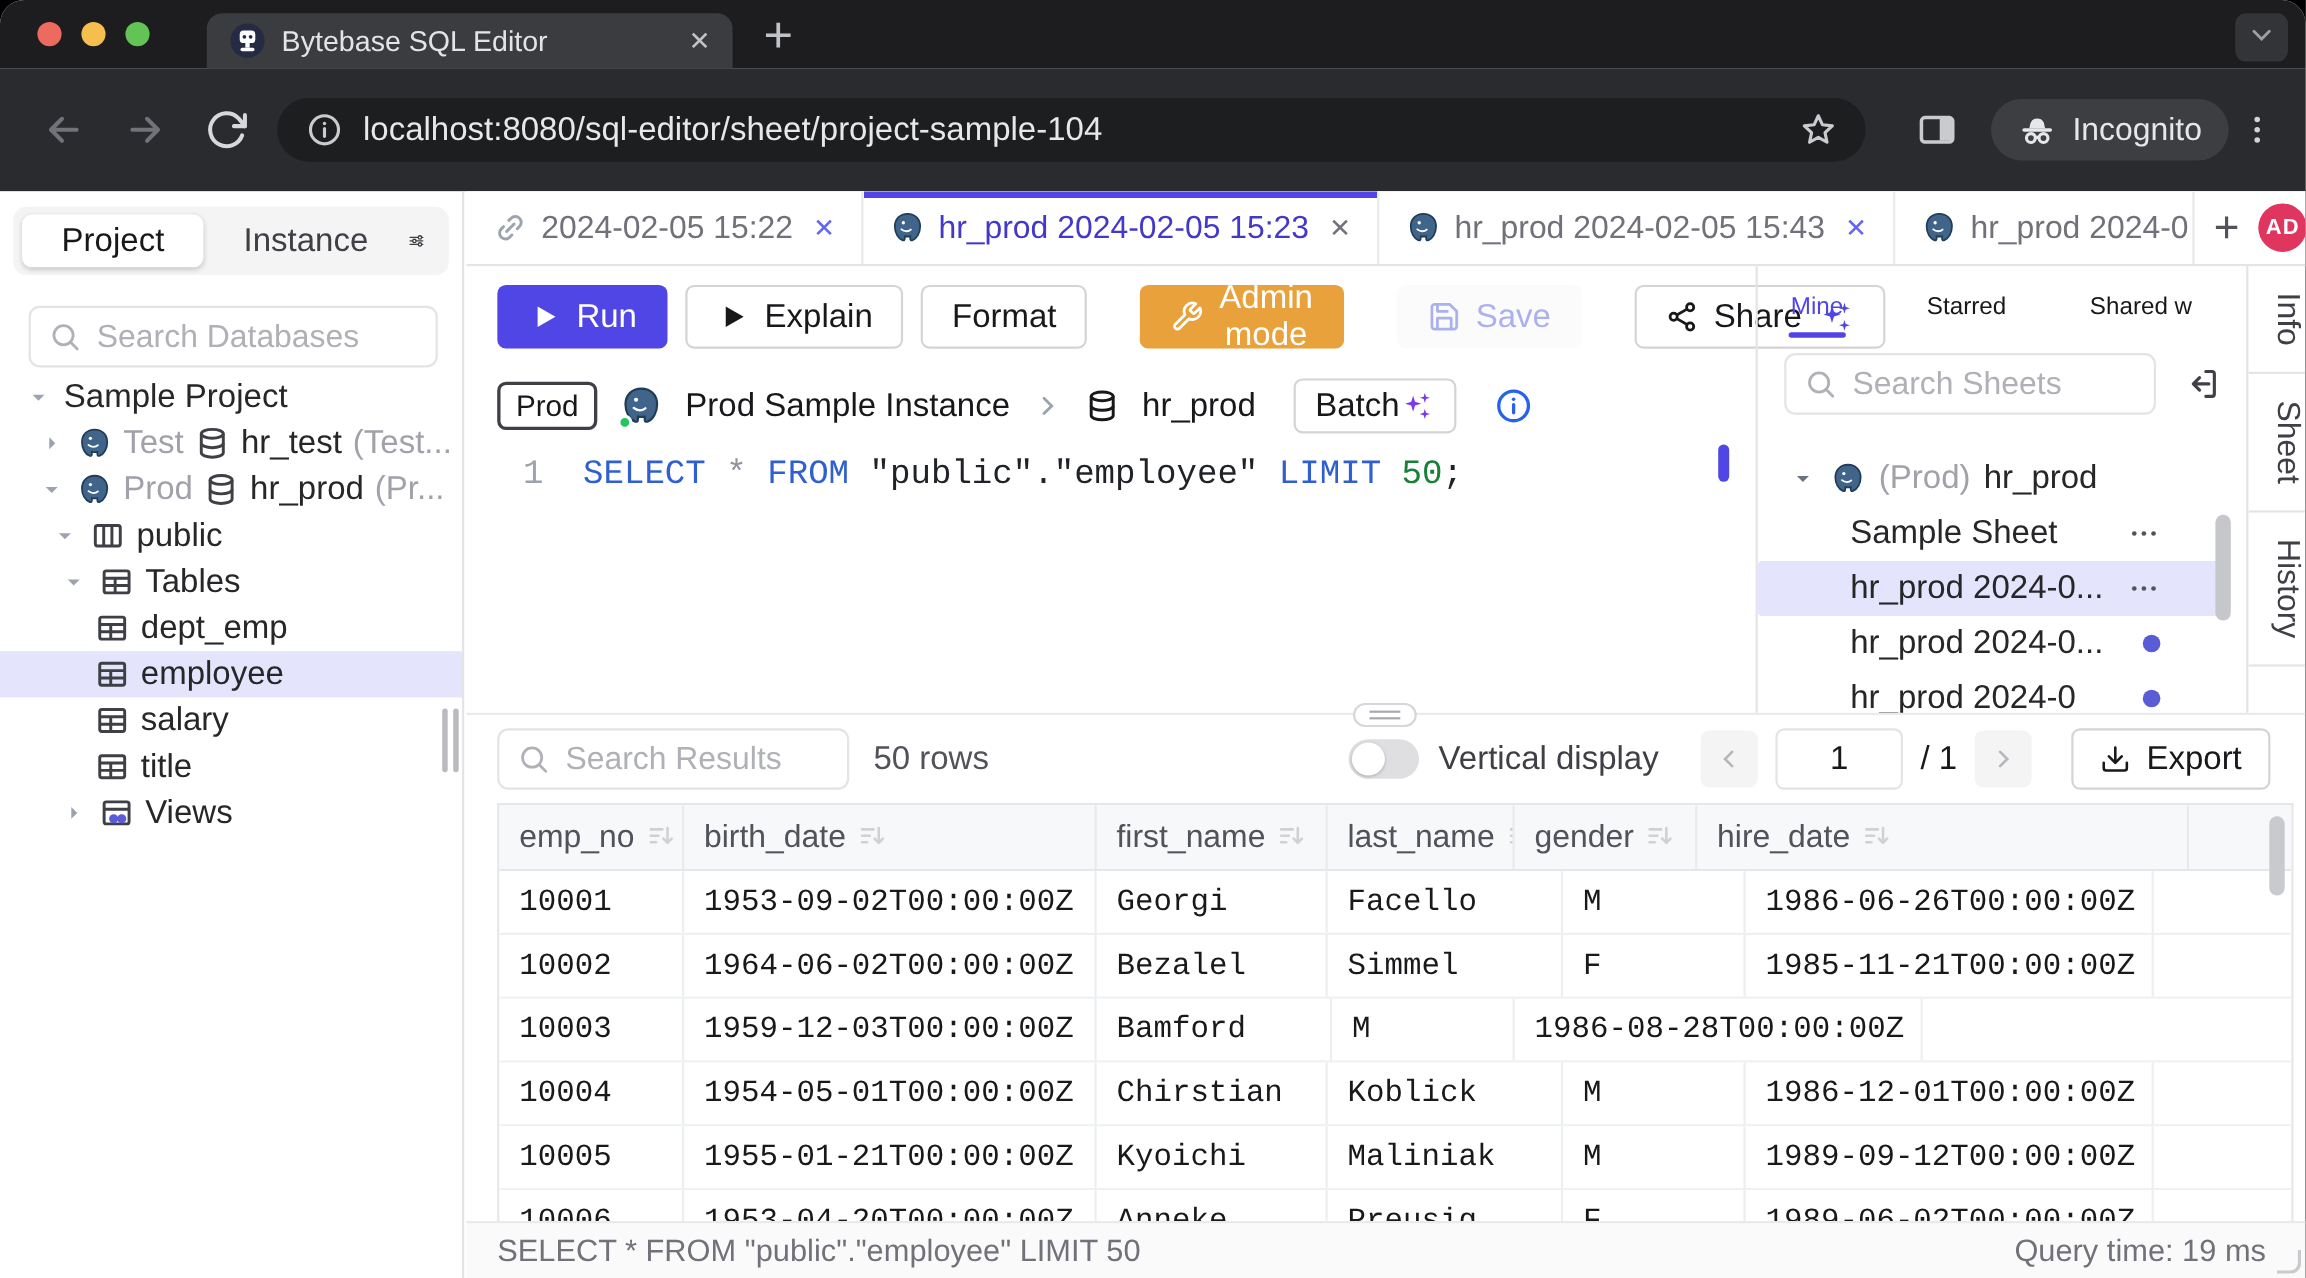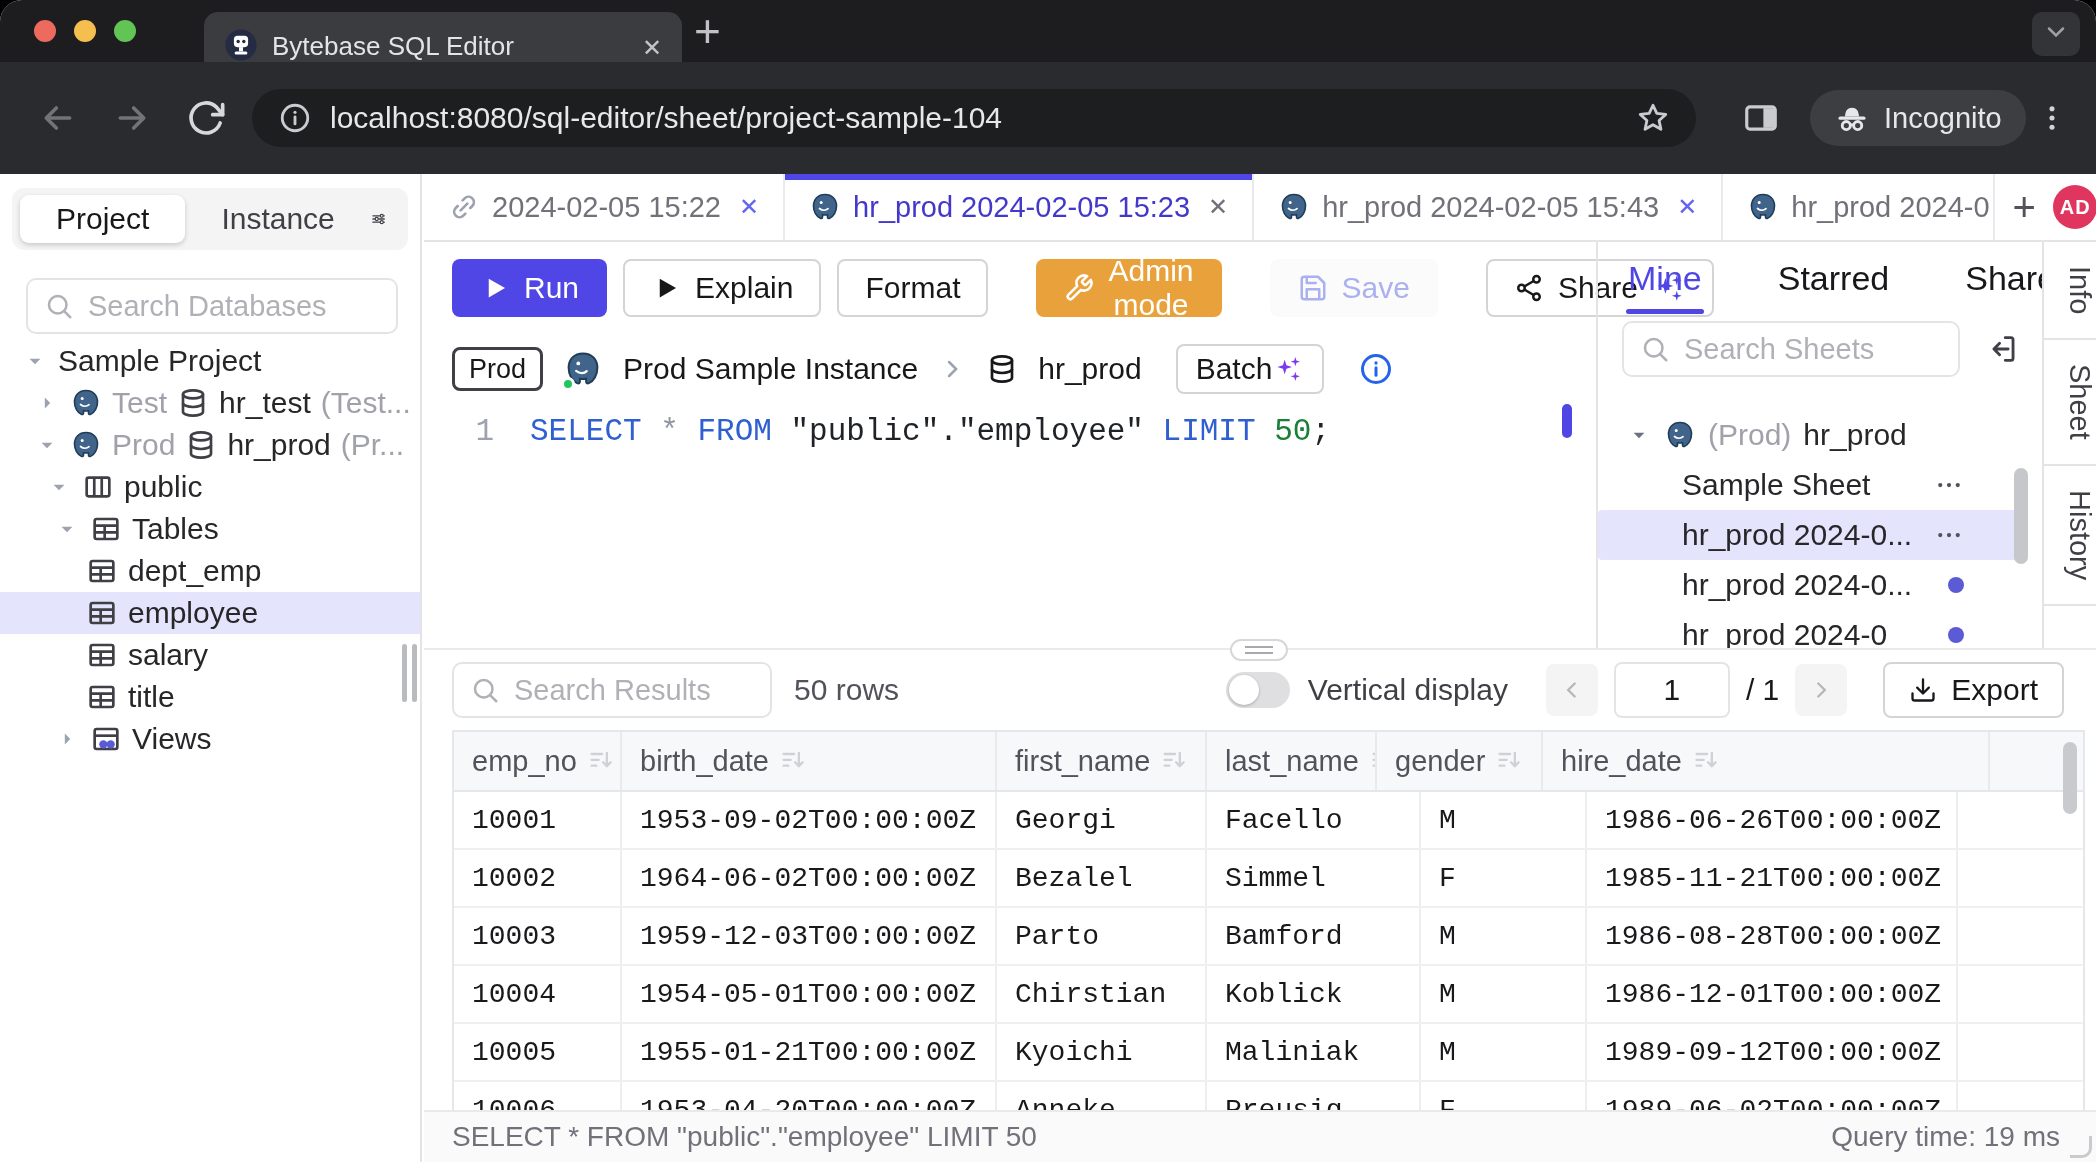--- a/index.html
+++ b/index.html
@@ -6,22 +6,22 @@
   html,body { background:#000; }
   body { font-family:"Liberation Sans", sans-serif; }
   .window { position:relative; width:2096px; height:1162px; background:#fff; overflow:hidden;
             border-radius:22px 22px 0 0; }
 
   
   .tabstrip { position:absolute; left:0; top:0; width:100%; height:62px; background:#1d1d1f; }
   .traffic { position:absolute; left:34px; top:20px; display:flex; gap:18px; }
   .light { width:22px; height:22px; border-radius:50%; }
   .l-close{ background:#ed6a5e; } .l-min{ background:#f5bf4f; } .l-max{ background:#62c454; }
-  .btab { position:absolute; left:204px; top:12px; width:478px; height:50px; background:#3b3c40;
-          border-radius:14px 14px 0 0; display:flex; align-items:flex-end; padding:0 20px; gap:14px; }
+  .btab { position:absolute; left:188px; top:12px; width:478px; height:50px; background:#3b3c40;
+          border-radius:14px 14px 0 0; display:flex; align-items:center; padding:0 20px; gap:14px; }
   .btab-title { color:#e3e4e6; font-size:26px; white-space:nowrap; }
   .btab-close { margin-left:auto; color:#c3c4c7; font-size:24px; }
   .favicon { width:34px; height:34px; display:inline-flex; }
   .favicon svg { width:100%; height:100%; }
   .newtab { position:absolute; left:694px; top:4px; font-size:46px; font-weight:300; color:#c0c2c5; }
   .win-chev { position:absolute; right:16px; top:12px; width:48px; height:44px; background:#333438;
               border-radius:10px; display:flex; align-items:center; justify-content:center; color:#9d9fa3; }
   .win-chev svg { width:28px; height:28px; }
 
   .browser-toolbar { position:absolute; left:0; top:62px; width:100%; height:112px; background:#2a2b2e;
@@ -136,21 +136,21 @@
   .gutter { position:absolute; left:0; top:10px; width:70px; text-align:right; color:#9ca3af; }
   .code-line { position:absolute; left:106px; top:10px; white-space:pre; }
   .tk-keyword { color:#2f5fd0; } .tk-operator { color:#8f959e; }
   .tk-number { color:#1a7f37; } .tk-plain { color:#1f2328; }
   .ruler { position:absolute; right:24px; top:0; width:10px; height:34px; background:var(--accent);
            border-radius:5px; }
 
   
   .sheet-panel { width:446px; flex:none; border-left:2px solid #e4e4e7; position:relative;
                  display:flex; flex-direction:column; }
-  .sp-tabs { height:72px; display:flex; align-items:center; padding:0 28px; font-size:34px; overflow:hidden; }
+  .sp-tabs { height:72px; display:flex; align-items:center; padding:0 28px; font-size:22px; overflow:hidden; }
   .sp-tab { margin-right:72px; padding:16px 2px; color:#18181b; position:relative; white-space:nowrap; flex:none; }
   .sp-tab.active { color:var(--accent); }
   .sp-tab.active::after { content:""; position:absolute; left:0; right:0; bottom:0; height:5px;
                           background:var(--accent); border-radius:3px; }
   .sp-search-row { height:70px; display:flex; align-items:center; padding:0 24px; gap:24px; }
   .sp-search { flex:1; }
   .sp-import { width:34px; height:34px; color:#3f3f46; display:inline-flex; flex:none; }
   .sp-import svg { width:100%; height:100%; }
   .sp-list { flex:1; overflow:hidden; padding-top:26px; }
   .sp-row { height:50px; display:flex; align-items:center; gap:12px; font-size:30px; margin-right:22px;
@@ -851,21 +851,20 @@
             <div class="t-cell" style="width: 375px;">1964-06-02T00:00:00Z</div>
             <div class="t-cell" style="width: 210px;">Bezalel</div>
             <div class="t-cell" style="width: 214px;">Simmel</div>
             <div class="t-cell" style="width: 166px;">F</div>
             <div class="t-cell" style="width: 371px;">1985-11-21T00:00:00Z</div>
             <div class="t-cell"></div>
           </div>
           <div class="t-row">
             <div class="t-cell" style="width: 168px;">10003</div>
             <div class="t-cell" style="width: 375px;">1959-12-03T00:00:00Z</div>
-            <div class="t-cell" style="width: 210px;">Parto</div>
             <div class="t-cell" style="width: 214px;">Bamford</div>
             <div class="t-cell" style="width: 166px;">M</div>
             <div class="t-cell" style="width: 371px;">1986-08-28T00:00:00Z</div>
             <div class="t-cell"></div>
           </div>
           <div class="t-row">
             <div class="t-cell" style="width: 168px;">10004</div>
             <div class="t-cell" style="width: 375px;">1954-05-01T00:00:00Z</div>
             <div class="t-cell" style="width: 210px;">Chirstian</div>
             <div class="t-cell" style="width: 214px;">Koblick</div>

